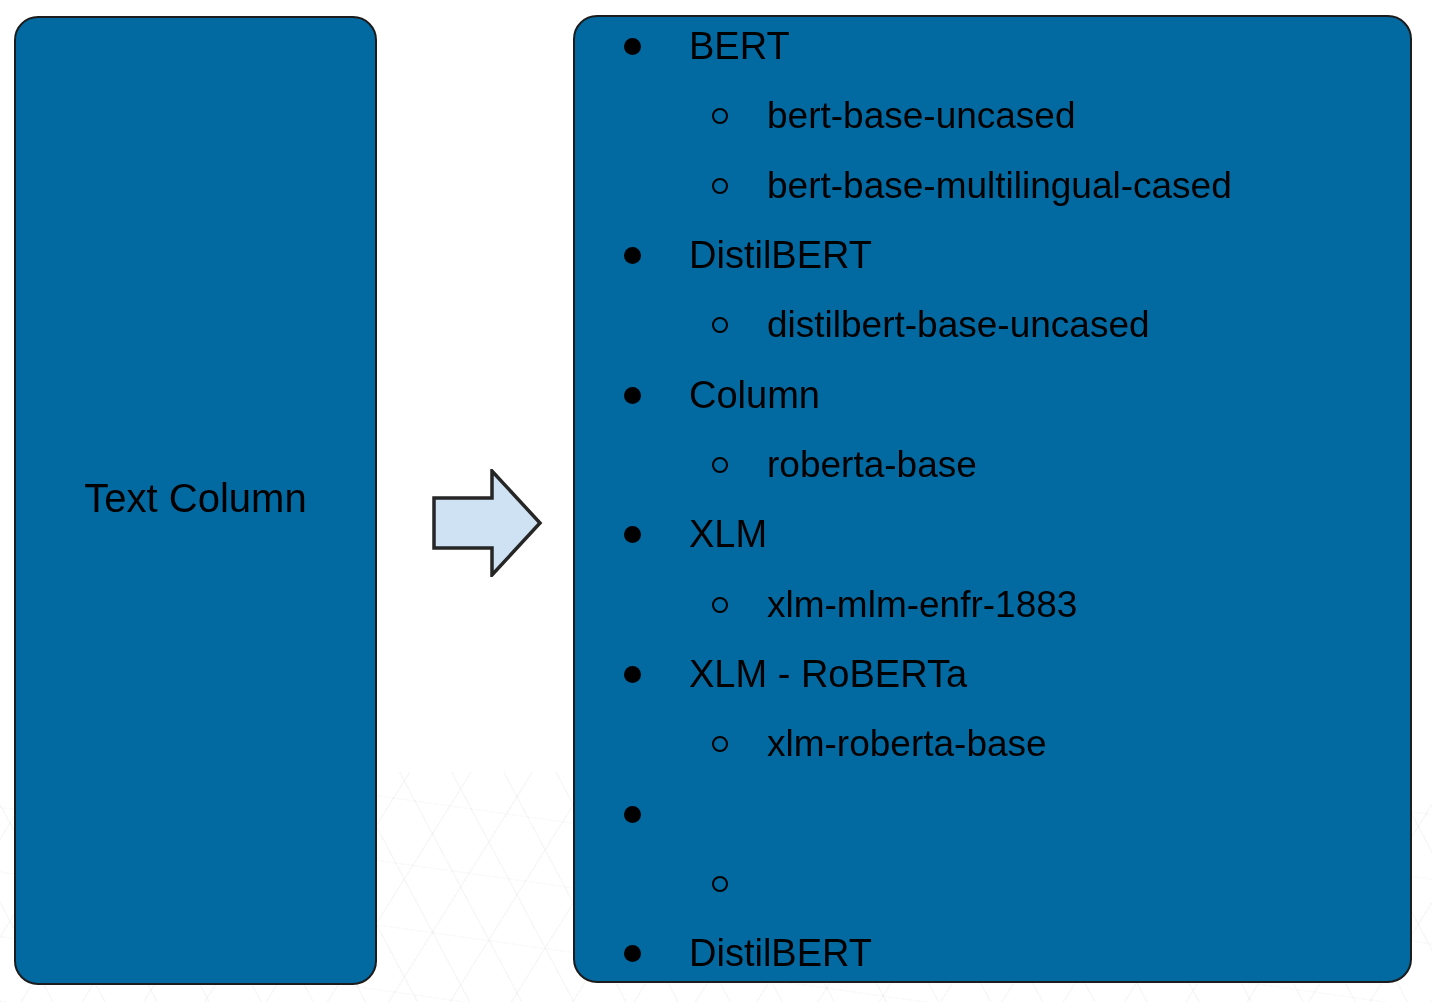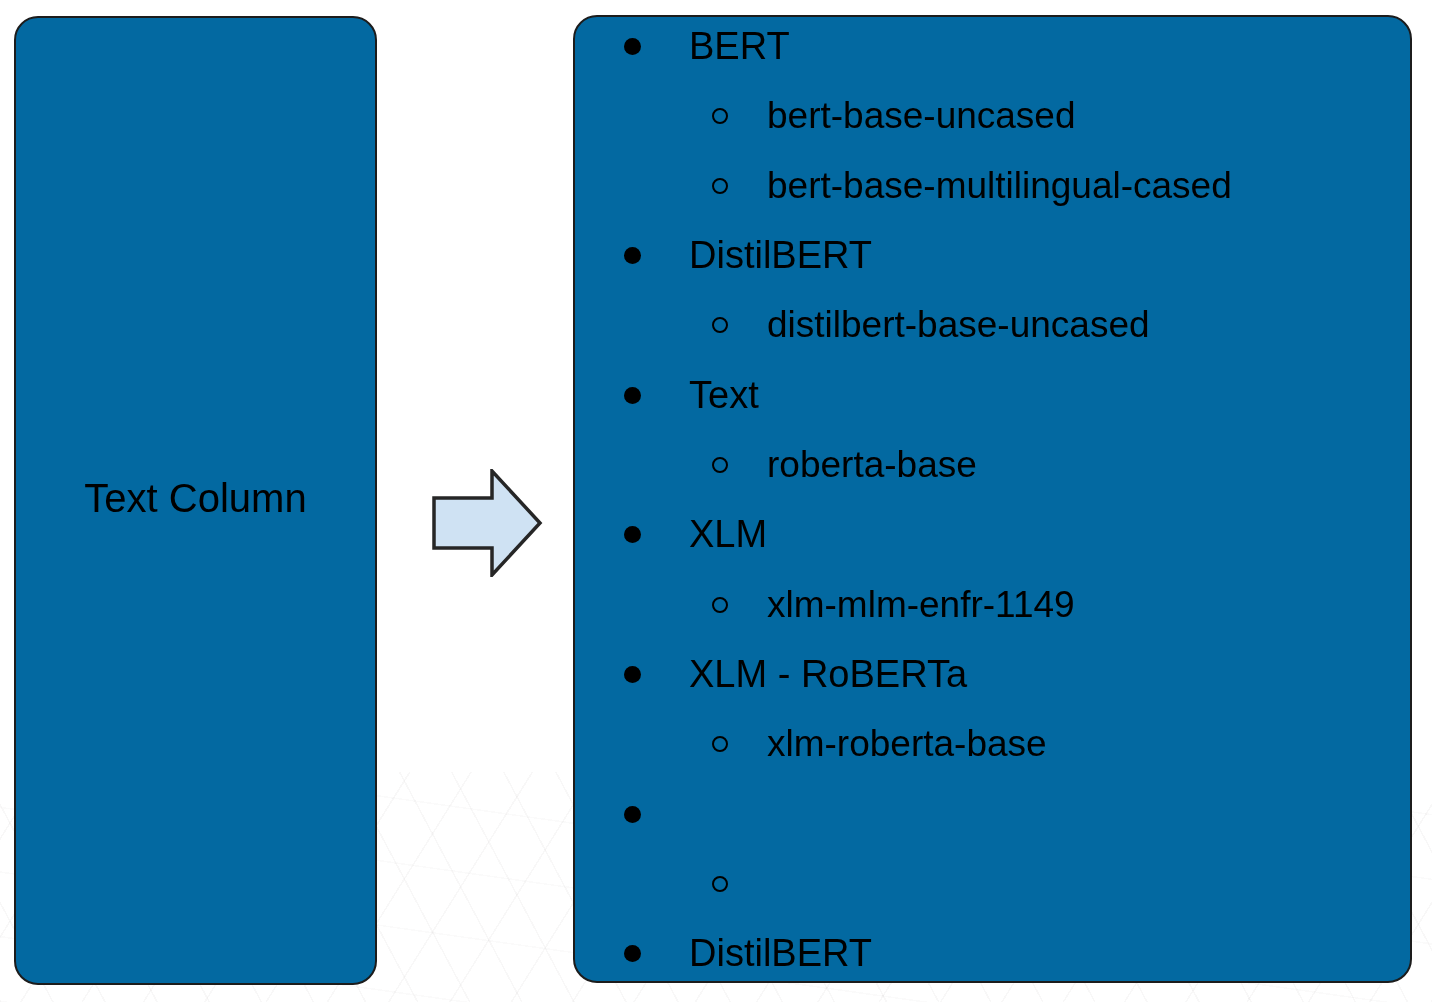--- a/index.html
+++ b/index.html
@@ -118,35 +118,35 @@
     <span class="bullet filled"></span>
     <span>DistilBERT</span>
   </div>
   <div class="row sub">
     <span class="bullet hollow"></span>
     <span>distilbert-base-uncased</span>
   </div>
 
   <div class="row top">
     <span class="bullet filled"></span>
-    <span>Text</span>
+    <span>Column</span>
   </div>
 
   <div class="row sub">
     <span class="bullet hollow"></span>
     <span>roberta-base</span>
   </div>
 
   <div class="row top">
     <span class="bullet filled"></span>
     <span>XLM</span>
   </div>
   <div class="row sub">
     <span class="bullet hollow"></span>
-    <span>xlm-mlm-enfr-1149</span>
+    <span>xlm-mlm-enfr-1883</span>
   </div>
 
   <div class="row top">
     <span class="bullet filled"></span>
     <span>XLM - RoBERTa</span>
   </div>
   <div class="row sub">
     <span class="bullet hollow"></span>
     <span>xlm-roberta-base</span>
   </div>

